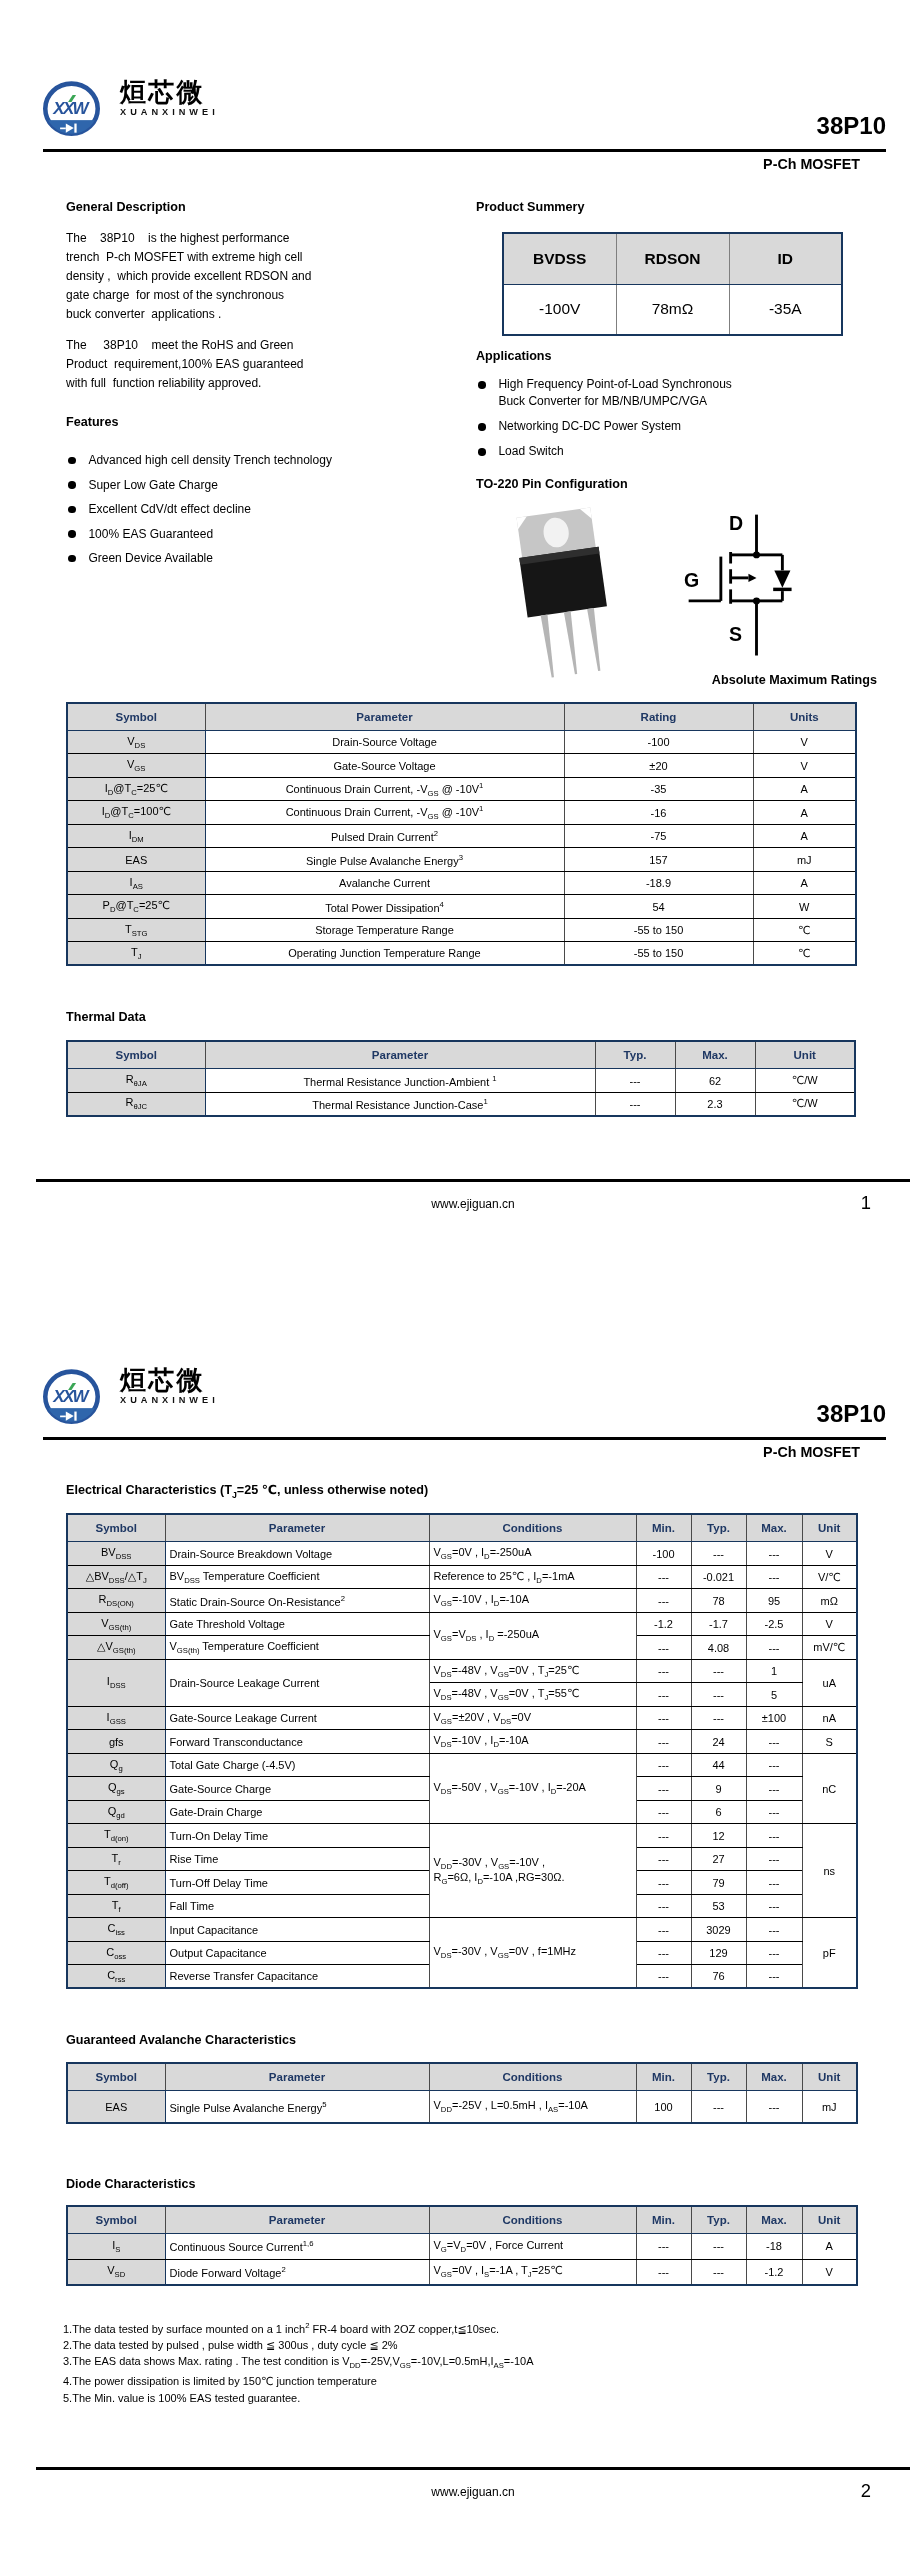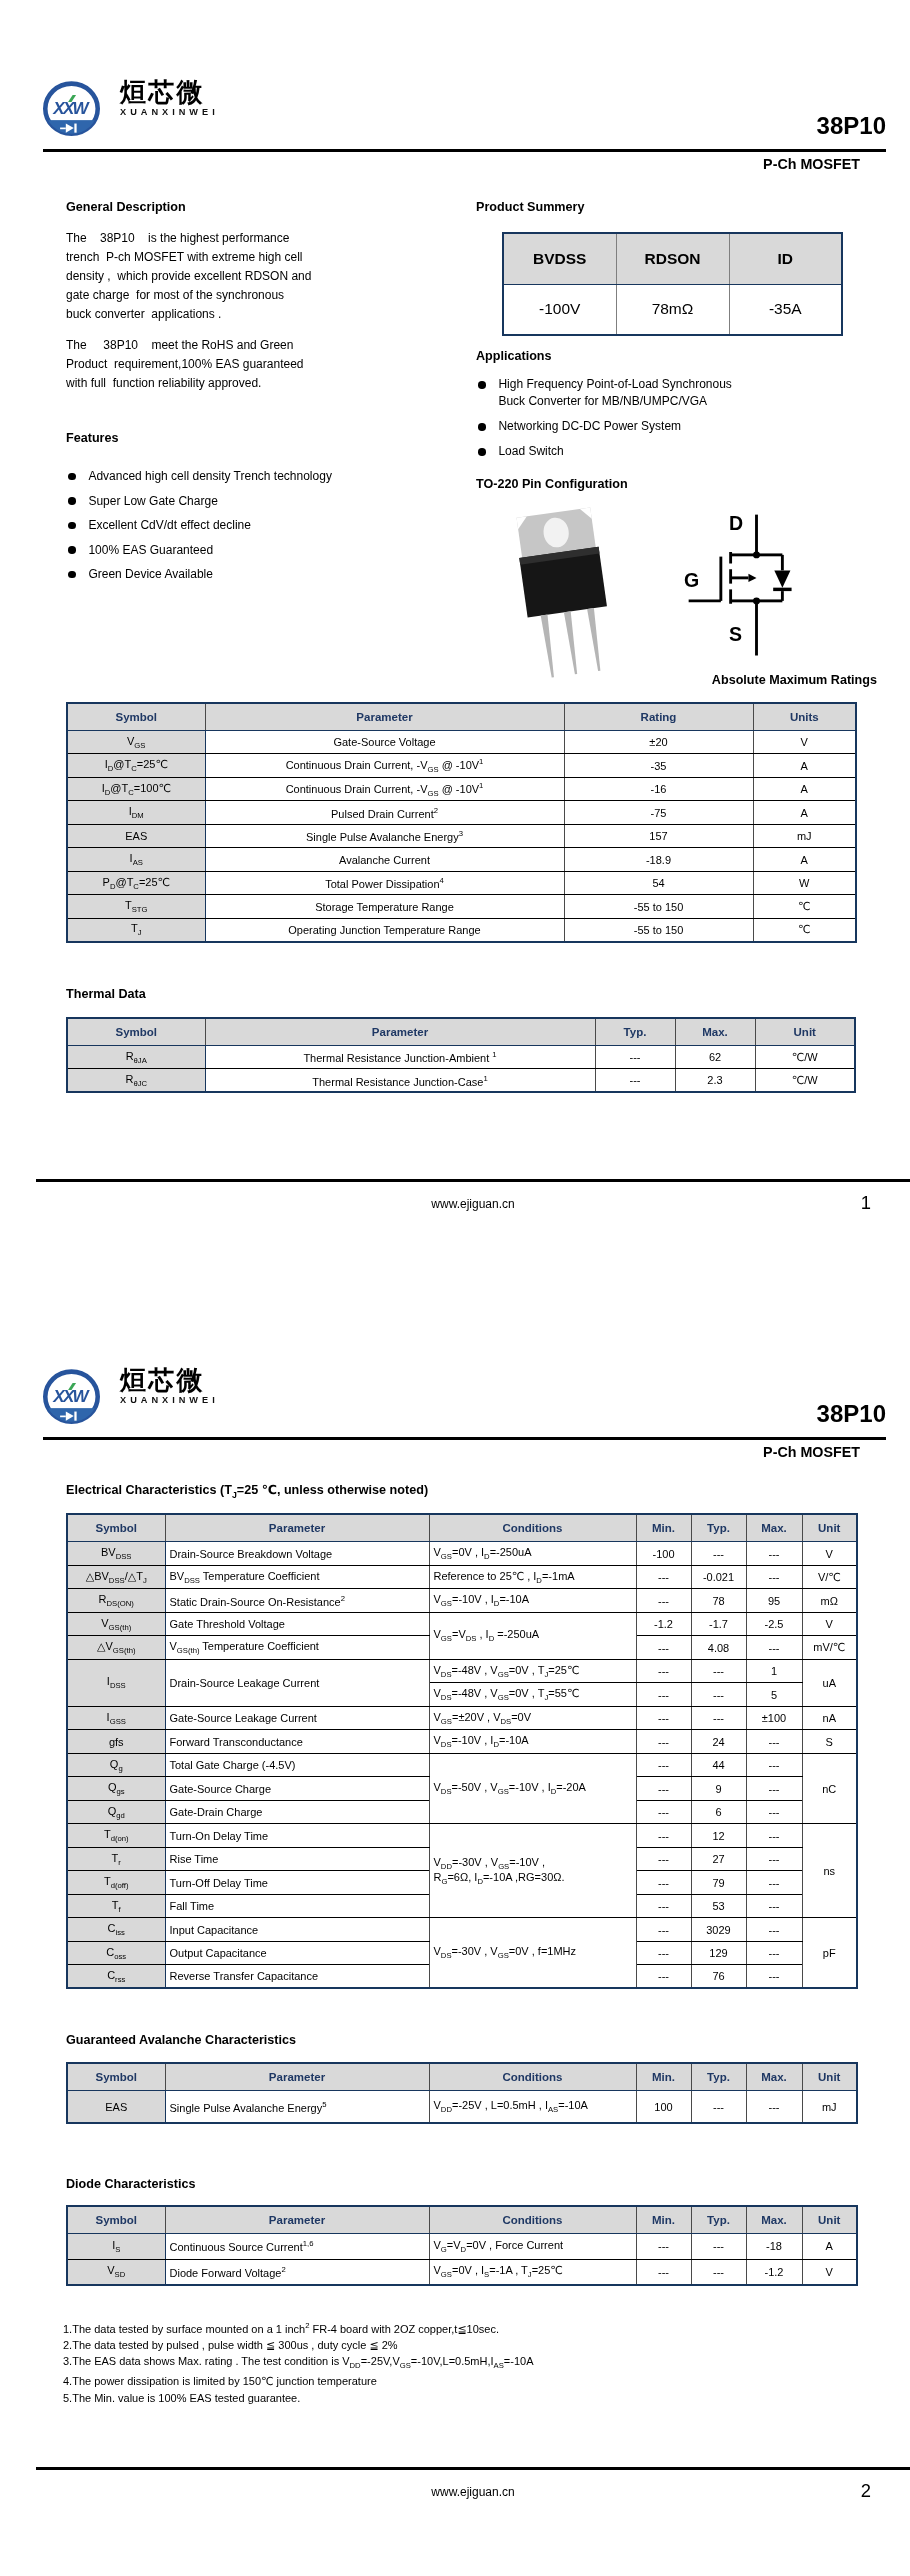--- a/index.html
+++ b/index.html
@@ -23,21 +23,21 @@
 
   
   h3.sec { font-size:12.6px; font-weight:bold; }
 
   
   .cols { display:flex; margin:27.5px 33px 0 66px; }
   .col-l { width:347px; flex:none; }
   .col-r { flex:1; margin-left:63px; }
   .para { font-size:12px; line-height:19px; white-space:pre-wrap; margin-top:15px; }
   .para2 { margin-top:12.6px; }
-  .feat-title { margin-top:38px; }
+  .feat-title { margin-top:22px; }
   ul.blist { list-style:none; margin-top:23px; }
   ul.blist li { display:flex; font-size:12px; line-height:17px; margin-bottom:7.5px; }
   ul.blist li .dot { flex:none; width:7.5px; height:7.5px; border-radius:50%; background:#000; margin:4.6px 12.6px 0 2.3px; }
   ul.apps { margin-top:13.8px; }
   ul.apps li { margin-bottom:8px; }
 
   
   table.psum { border-collapse:collapse; width:341px; margin:18.4px 0 0 26px; table-layout:fixed; }
   table.psum th, table.psum td { border:0.6px solid #7f7f7f; text-align:center; font-size:15.5px; height:51px; }
   table.psum th { background:#d9d9d9; font-weight:bold; border-bottom:1.1px solid #17365d; }
@@ -241,20 +241,26 @@
             <col style="width:103px">
           </colgroup>
         <tbody>
             <tr>
           <th>Symbol</th>
           <th>Parameter</th>
           <th>Rating</th>
           <th>Units</th>
         </tr>
         <tr>
+              <td class="sym">V<sub>DS</sub></td>
+              <td>Drain-Source Voltage</td>
+              <td>-100</td>
+              <td>V</td>
+            </tr>
+        <tr>
               <td class="sym">V<sub>GS</sub></td>
               <td>Gate-Source Voltage</td>
               <td>±20</td>
               <td>V</td>
             </tr>
         <tr>
               <td class="sym">I<sub>D</sub>@T<sub>C</sub>=25℃</td>
               <td>Continuous Drain Current, -V<sub>GS</sub> @ -10V<sup>1</sup></td>
               <td>-35</td>
               <td>A</td>

